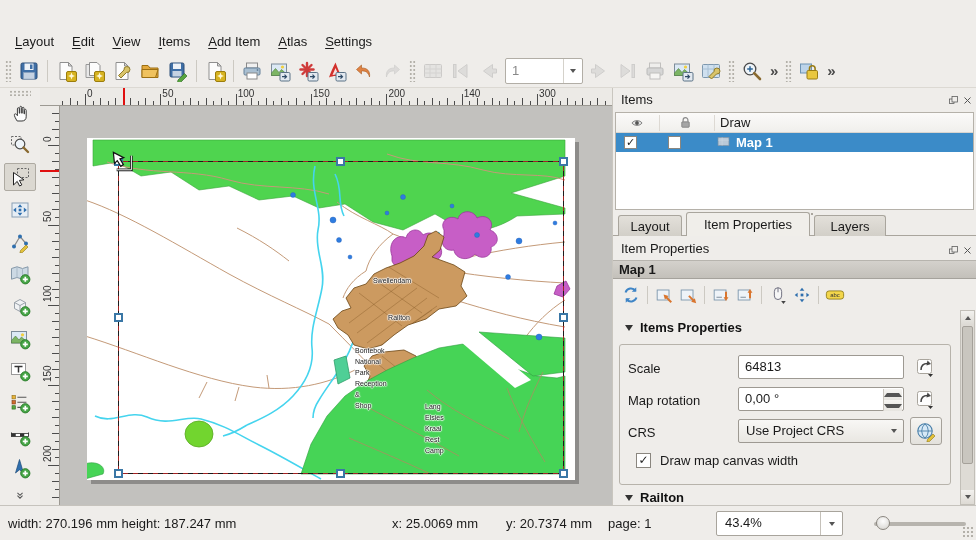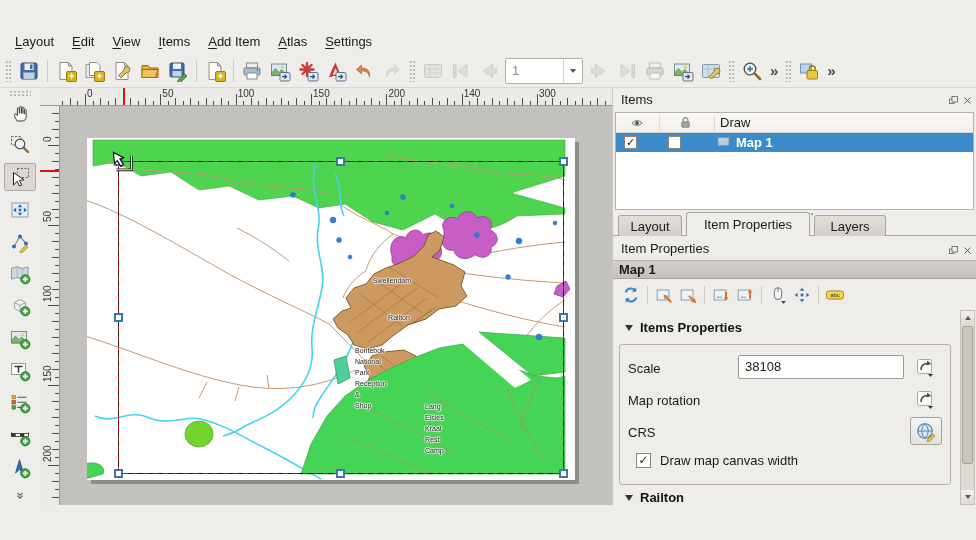--- a/index.html
+++ b/index.html
@@ -814,41 +814,58 @@
         </div>
       </div>
 
     <div class="scroll-area">
       <div class="section-header" style="top:12px;">
         <div class="tri-down"></div>
         <span>Items Properties</span>
       </div>
       <div class="groupbox">
         <span class="fld-label" style="left:8px;top:16px;">Scale</span>
-        <div class="text-input" style="left:118px;top:10px;width:166px;">38108</div>
+        <div class="text-input" style="left:118px;top:10px;width:166px;">64813</div>
         <div class="ovr-btn" style="left:292px;top:9px;">
             <svg width="22" height="22" viewBox="0 0 22 22">
               <rect x="3.5" y="3.5" width="14" height="14" rx="2" fill="#fdfdfd" stroke="#a9a59d"></rect>
               <path d="M7,14 C7,9.5 10,7.5 13.5,7.5" fill="none" stroke="#444" stroke-width="1.5"></path>
               <path d="M13.5,4.5 L17,8 L12.5,9.5 Z" fill="#444"></path>
               <path d="M14,18 h5 l-2.5,3 z" fill="#333"></path>
             </svg>
           </div>
 
         <span class="fld-label" style="left:8px;top:48px;">Map rotation</span>
+        <div class="text-input" style="left:118px;top:42px;width:166px;">
+          <span>0,00 °</span>
+          <div class="spin">
+              <div>
+                <div class="caret-up"></div>
+              </div>
+              <div>
+                <div class="caret-down"></div>
+              </div>
+            </div>
+        </div>
         <div class="ovr-btn" style="left:292px;top:41px;">
             <svg width="22" height="22" viewBox="0 0 22 22">
               <rect x="3.5" y="3.5" width="14" height="14" rx="2" fill="#fdfdfd" stroke="#a9a59d"></rect>
               <path d="M7,14 C7,9.5 10,7.5 13.5,7.5" fill="none" stroke="#444" stroke-width="1.5"></path>
               <path d="M13.5,4.5 L17,8 L12.5,9.5 Z" fill="#444"></path>
               <path d="M14,18 h5 l-2.5,3 z" fill="#333"></path>
             </svg>
           </div>
 
         <span class="fld-label" style="left:8px;top:80px;">CRS</span>
+        <div class="combo" style="left:118px;top:74px;width:166px;">
+          <span>Use Project CRS</span>
+          <div class="arrow">
+              <div class="caret-down"></div>
+            </div>
+        </div>
         <div class="crs-btn" style="left:290px;top:72px;">
             <svg width="22" height="22" viewBox="0 0 22 22">
               <circle cx="10" cy="11" r="7.2" fill="#d7e9f6" stroke="#4a7fa8" stroke-width="1.1"></circle>
               <path d="M2.8,11 h14.4 M10,3.8 a9.5,9.5 0 0 1 0,14.4 M10,3.8 a9.5,9.5 0 0 0 0,14.4" fill="none" stroke="#4a7fa8" stroke-width="0.9"></path>
               <path d="M12.5,19.5 l5.5,-5.5 2,2 -5.5,5.5 -2.6,0.6 z" fill="#e3c23a" stroke="#8d7615" stroke-width="0.6"></path>
             </svg>
           </div>
 
         <div class="cb" style="left:16px;top:108px;" id="drawCb">✓</div>
         <span class="fld-label" style="left:40px;top:108px;">Draw map canvas width</span>
@@ -863,13 +880,28 @@
       <div class="vs-btn" style="top:0;">
           <div class="caret-up"></div>
         </div>
       <div class="vs-btn" style="bottom:0;">
           <div class="caret-down"></div>
         </div>
       <div class="vs-thumb" style="top:15px;height:138px;"></div>
     </div>
   </div>
 
+  <div class="statusbar">
+    <span class="sb-text" style="left:8px;">width: 270.196 mm height: 187.247 mm</span>
+    <span class="sb-text" style="left:392px;">x: 25.0069 mm</span>
+    <span class="sb-text" style="left:506px;">y: 20.7374 mm</span>
+    <span class="sb-text" style="left:608px;">page: 1</span>
+    <div class="zoom-combo">
+      <span class="val">43.4%</span>
+      <div class="arrow-box">
+          <div class="caret-down"></div>
+        </div>
+    </div>
+    <div class="slider-groove"></div>
+    <div class="slider-handle"></div>
+    <div class="grip"></div>
+  </div>
 </div>
 
 </body></html>

